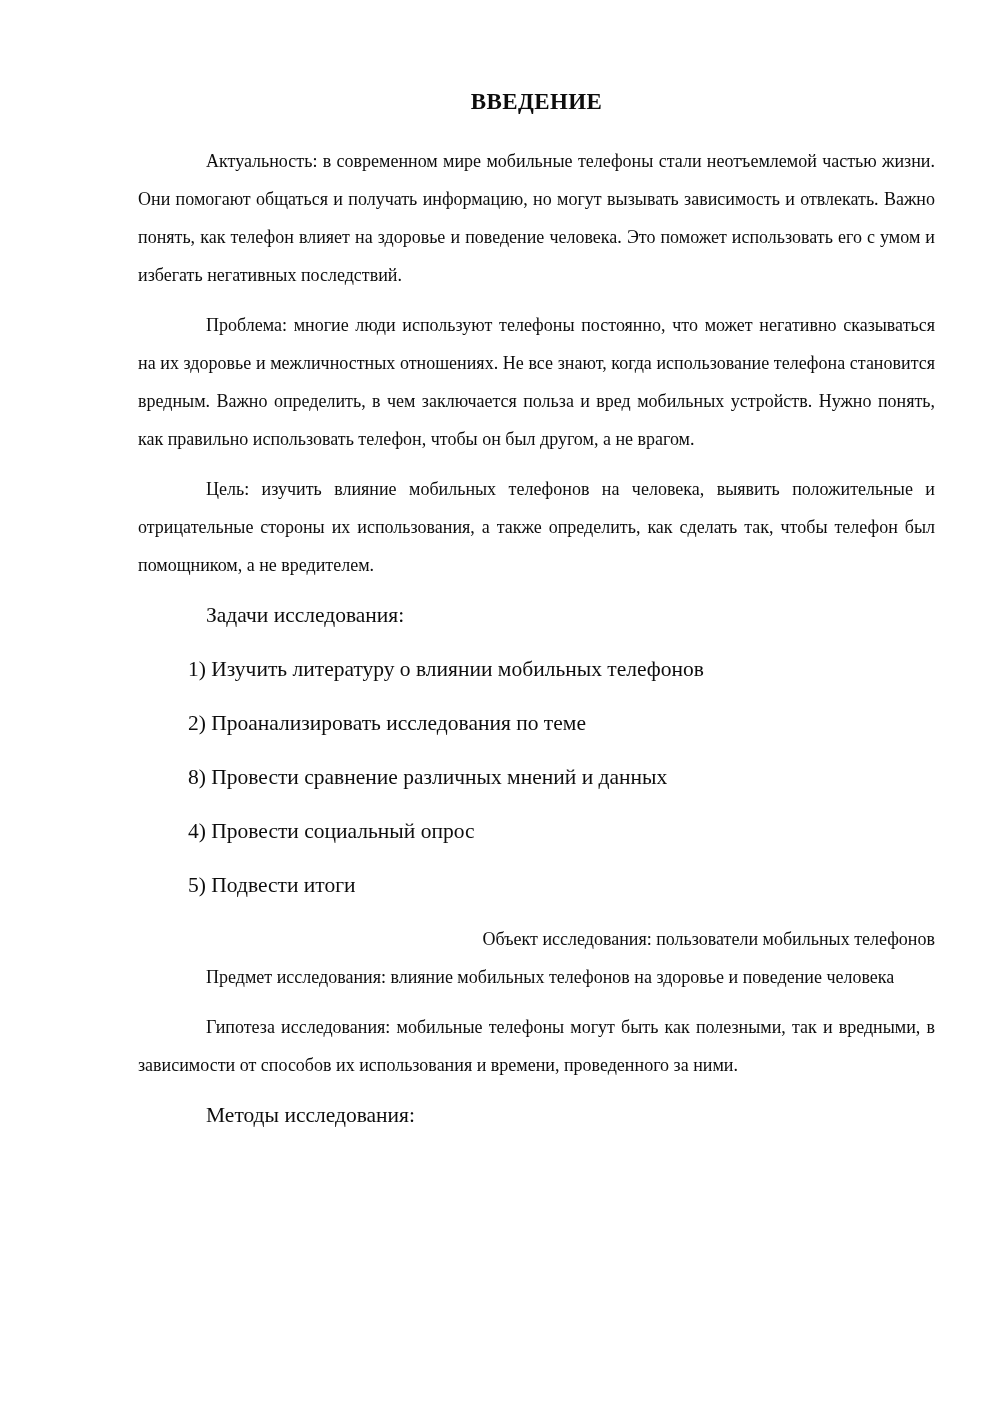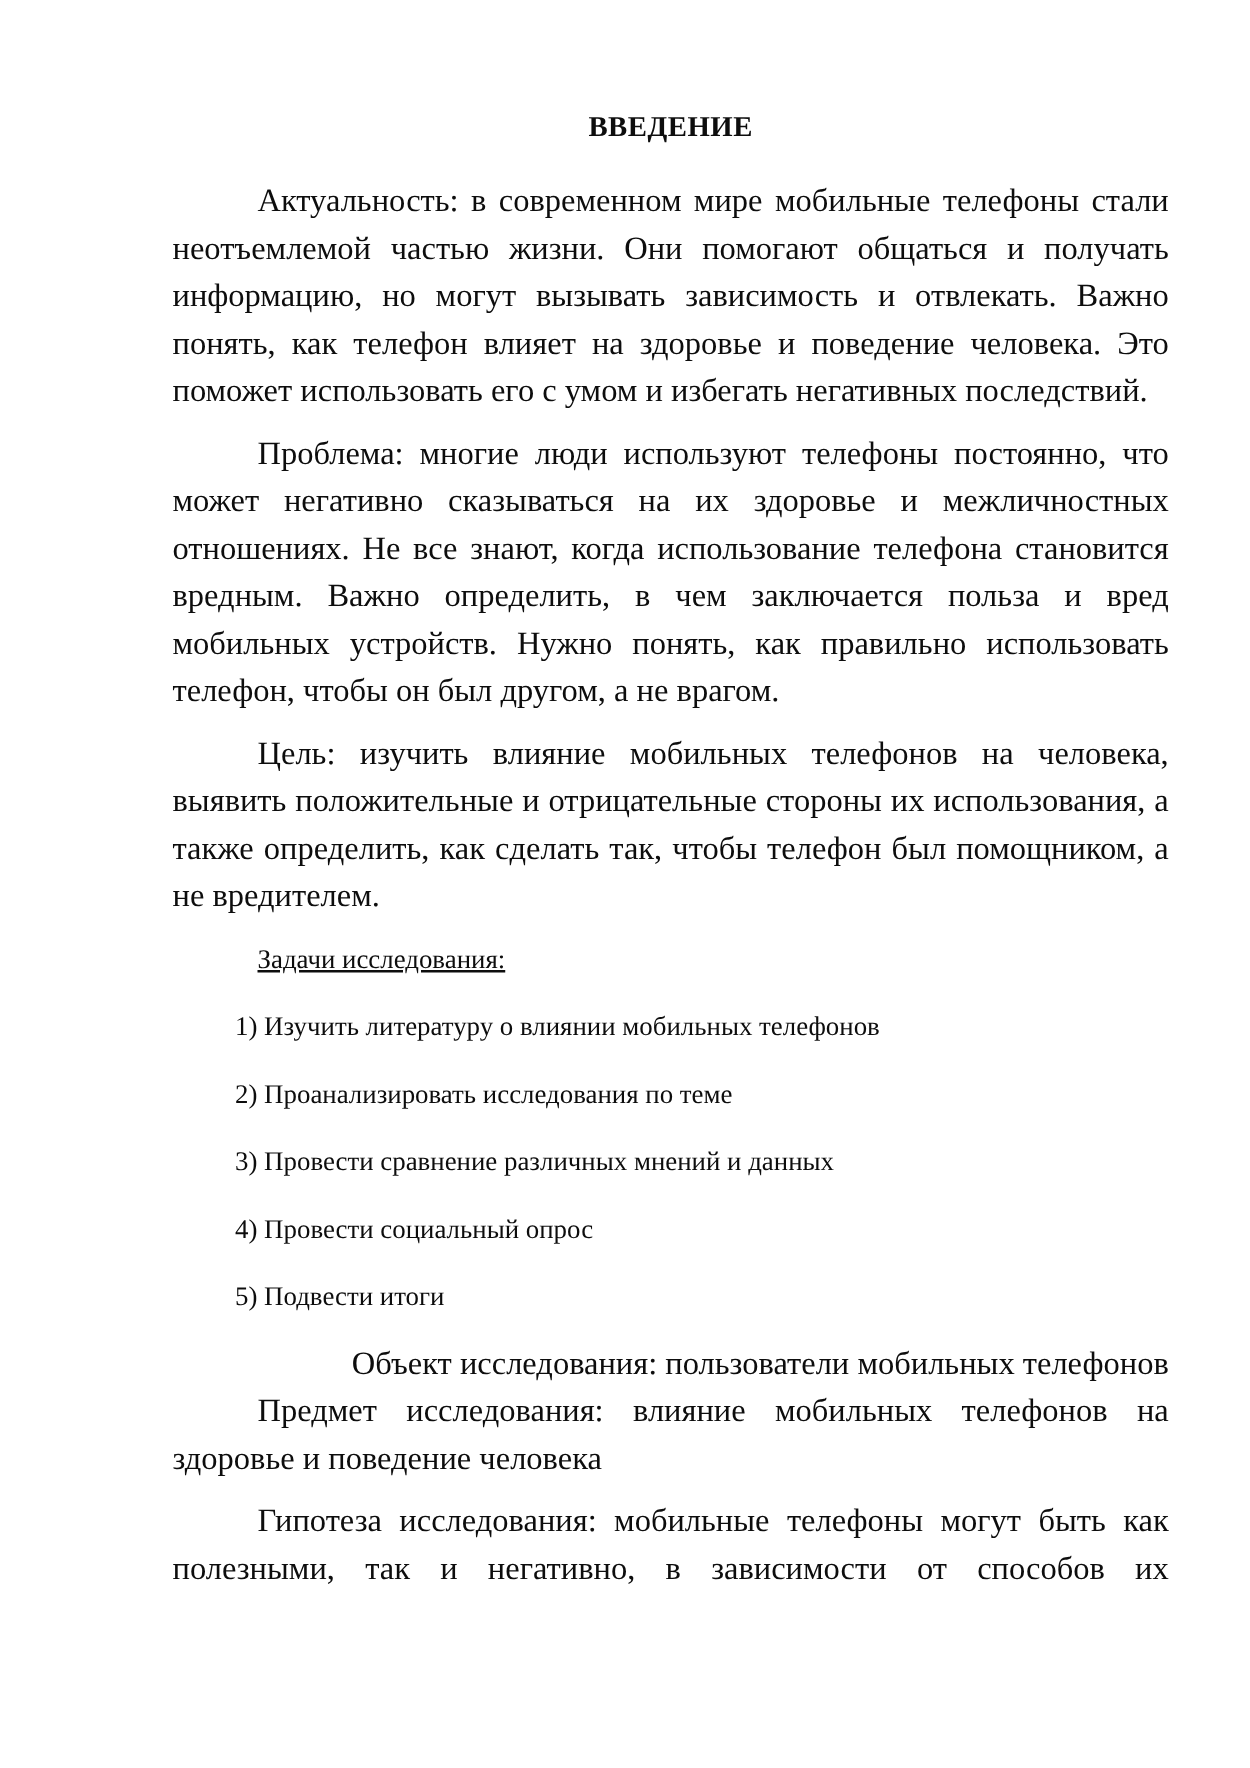--- a/index.html
+++ b/index.html
@@ -30,21 +30,21 @@
   .doc-title {
     font-size: 23px;
     font-weight: bold;
     text-align: center;
     letter-spacing: 0.4px;
     line-height: 1.2;
     margin: 0 0 26px 0;
   }
 
   .para {
-    font-size: 26px;
+    font-size: 18px;
     line-height: 38px;
     text-align: justify;
     text-justify: inter-word;
     text-indent: 68px;
     margin: 0 0 4px 0;
     hyphens: none;
   }
 
   .para.tight {
     margin-bottom: 0;
@@ -57,21 +57,20 @@
   .gap-after {
     margin-bottom: 12px;
   }
 
   .list-heading {
     font-size: 21.5px;
     line-height: 38px;
     text-align: left;
     text-indent: 68px;
     margin: 0;
-    text-decoration: underline;
   }
 
   .list {
     list-style: none;
     margin: 0;
     padding: 0;
   }
 
   .list-item {
     font-size: 21.5px;
@@ -106,30 +105,30 @@
 
     <p class="para gap-after">Проблема: многие люди используют телефоны постоянно, что может негативно сказываться на их здоровье и межличностных отношениях. Не все знают, когда использование телефона становится вредным. Важно определить, в чем заключается польза и вред мобильных устройств. Нужно понять, как правильно использовать телефон, чтобы он был другом, а не врагом.</p>
 
     <p class="para gap-after">Цель: изучить влияние мобильных телефонов на человека, выявить положительные и отрицательные стороны их использования, а также определить, как сделать так, чтобы телефон был помощником, а не вредителем.</p>
 
     <p class="list-heading">Задачи исследования:</p>
 
     <ul class="list">
       <li class="list-item">1) Изучить литературу о влиянии мобильных телефонов</li>
       <li class="list-item">2) Проанализировать исследования по теме</li>
-      <li class="list-item">3) Провести сравнение различных мнений и данных</li>
+      <li class="list-item">8) Провести сравнение различных мнений и данных</li>
       <li class="list-item">4) Провести социальный опрос</li>
       <li class="list-item">5) Подвести итоги</li>
     </ul>
 
     <p class="para left tight">Объект исследования: пользователи мобильных телефонов</p>
 
     <p class="para gap-after">Предмет исследования: влияние мобильных телефонов на здоровье и поведение человека</p>
 
-    <p class="para gap-after">Гипотеза исследования: мобильные телефоны могут быть как полезными, так и негативно, в зависимости от способов их использования и времени, проведенного за ними.</p>
+    <p class="para gap-after">Гипотеза исследования: мобильные телефоны могут быть как полезными, так и вредными, в зависимости от способов их использования и времени, проведенного за ними.</p>
 
     <p class="list-heading">Методы исследования:</p>
 
 
   </div>
 
   <div class="page-number">3</div>
 
 </div>
 

